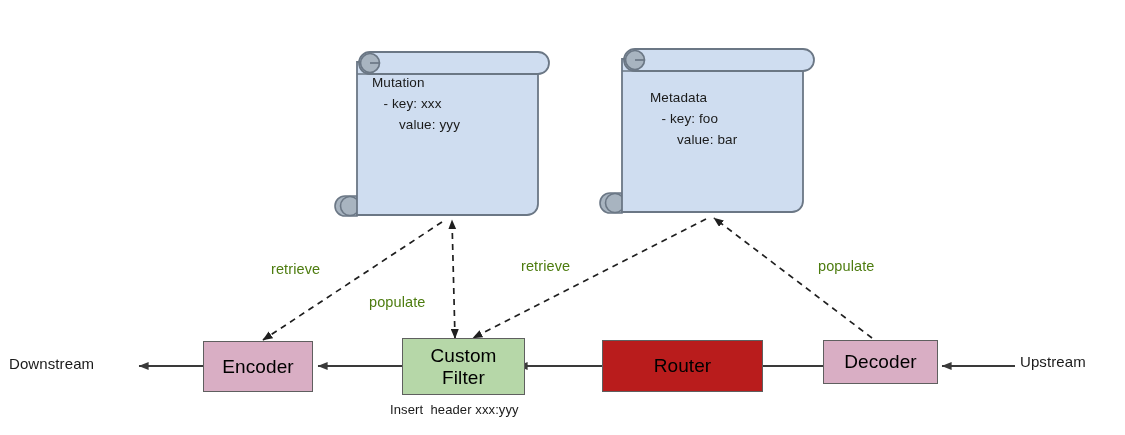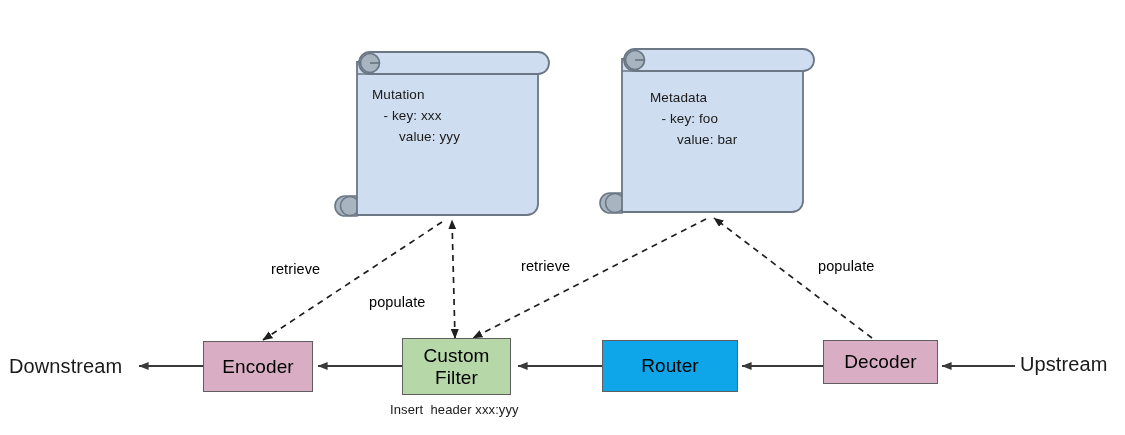--- a/index.html
+++ b/index.html
@@ -10,22 +10,22 @@
     overflow:hidden;
     position:relative;
   }
   #canvas{position:absolute;left:0;top:0;width:1125px;height:435px;}
   svg.layer{position:absolute;left:0;top:0;width:1125px;height:435px;overflow:visible;}
   .node{position:absolute;box-sizing:border-box;display:flex;align-items:center;
         justify-content:center;text-align:center;border:1px solid #5f5f5f;
         color:#000;font-size:19px;line-height:1.12;letter-spacing:.1px;}
   .doc-label{position:absolute;color:#1a1a1a;font-size:13.5px;line-height:1.55;
              white-space:pre;letter-spacing:.1px;}
-  .edge-label{position:absolute;color:#000000;font-size:14.5px;white-space:nowrap;letter-spacing:.1px;text-align:center;}
-  .side-label{position:absolute;color:#1a1a1a;font-size:20px;white-space:nowrap;letter-spacing:.1px;}
+  .edge-label{position:absolute;color:#4d7c0f;font-size:14.5px;white-space:nowrap;letter-spacing:.1px;text-align:center;}
+  .side-label{position:absolute;color:#1a1a1a;font-size:15px;white-space:nowrap;letter-spacing:.1px;}
   .caption{position:absolute;color:#1a1a1a;font-size:13px;white-space:pre;letter-spacing:.1px;}
 </style>
 </head>
 <body>
 
 <div id="canvas">
 
   <svg class="layer" viewBox="0 0 1125 435" xmlns="http://www.w3.org/2000/svg">
     <defs>
       <marker id="solidArrow" markerWidth="11" markerHeight="11" refX="9.6" refY="4" orient="auto" markerUnits="userSpaceOnUse">
@@ -70,45 +70,45 @@
 
     <line x1="872" y1="338" x2="714" y2="218" stroke="#1f1f1f" stroke-width="1.7" stroke-dasharray="6,5" marker-end="url(#dashArrowEnd)"></line>
 
     <line x1="1015" y1="366" x2="942" y2="366" stroke="#3a3a3a" stroke-width="1.9" marker-end="url(#solidArrow)"></line>
     <line x1="823" y1="366" x2="742" y2="366" stroke="#3a3a3a" stroke-width="1.9" marker-end="url(#solidArrow)"></line>
     <line x1="602" y1="366" x2="518" y2="366" stroke="#3a3a3a" stroke-width="1.9" marker-end="url(#solidArrow)"></line>
     <line x1="402" y1="366" x2="318" y2="366" stroke="#3a3a3a" stroke-width="1.9" marker-end="url(#solidArrow)"></line>
     <line x1="203" y1="366" x2="139" y2="366" stroke="#3a3a3a" stroke-width="1.9" marker-end="url(#solidArrow)"></line>
   </svg>
 
-  <div class="doc-label" style="left:372px;top:85px;">Mutation
+  <div class="doc-label" style="left:372px;top:73px;">Mutation
    - key: xxx
        value: yyy</div>
 
   <div class="doc-label" style="left:650px;top:88px;">Metadata
    - key: foo
        value: bar</div>
 
   <div class="edge-label" style="left:271px;top:261px;">retrieve</div>
 
   <div class="edge-label" style="left:369px;top:294px;">populate</div>
 
   <div class="edge-label" style="left:521px;top:258px;">retrieve</div>
 
   <div class="edge-label" style="left:818px;top:258px;">populate</div>
 
   <div class="node" style="left:203px;top:341px;width:110px;height:51px;
        background:#d9aec4;">Encoder</div>
 
-  <div class="node" style="left:402px;top:338px;width:109px;height:57px;
+  <div class="node" style="left:402px;top:338px;width:123px;height:57px;
        background:#b6d7a8;white-space:pre;">Custom
 Filter</div>
 
-  <div class="node" style="left:602px;top:340px;width:136px;height:52px;
-       background:#0ea5e9;">Router</div>
+  <div class="node" style="left:602px;top:340px;width:161px;height:52px;
+       background:#b91c1c;">Router</div>
 
   <div class="node" style="left:823px;top:340px;width:115px;height:44px;
        background:#d9aec4;">Decoder</div>
 
   <div class="side-label" style="left:9px;top:355px;">Downstream</div>
 
   <div class="side-label" style="left:1020px;top:353px;">Upstream</div>
 
   <div class="caption" style="left:390px;top:402px;">Insert  header xxx:yyy</div>
 

